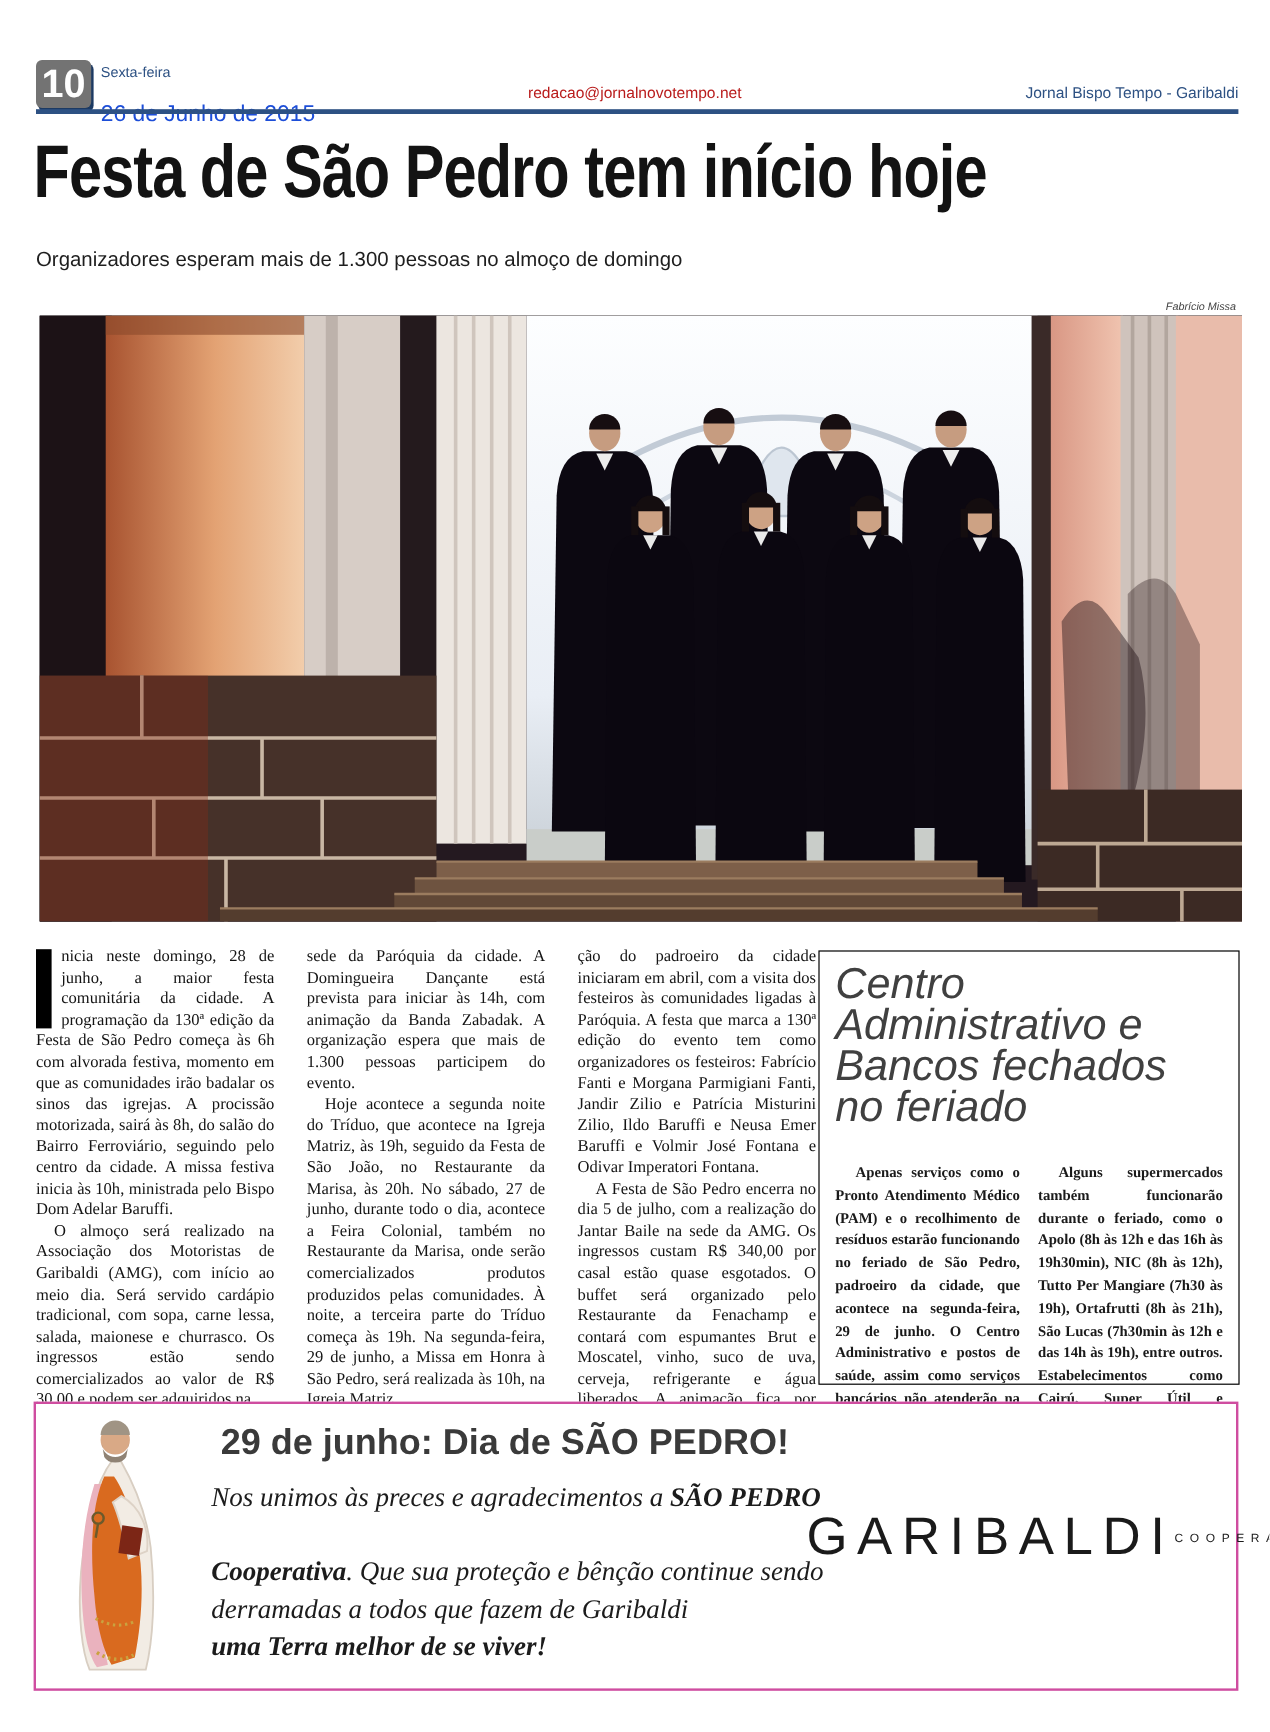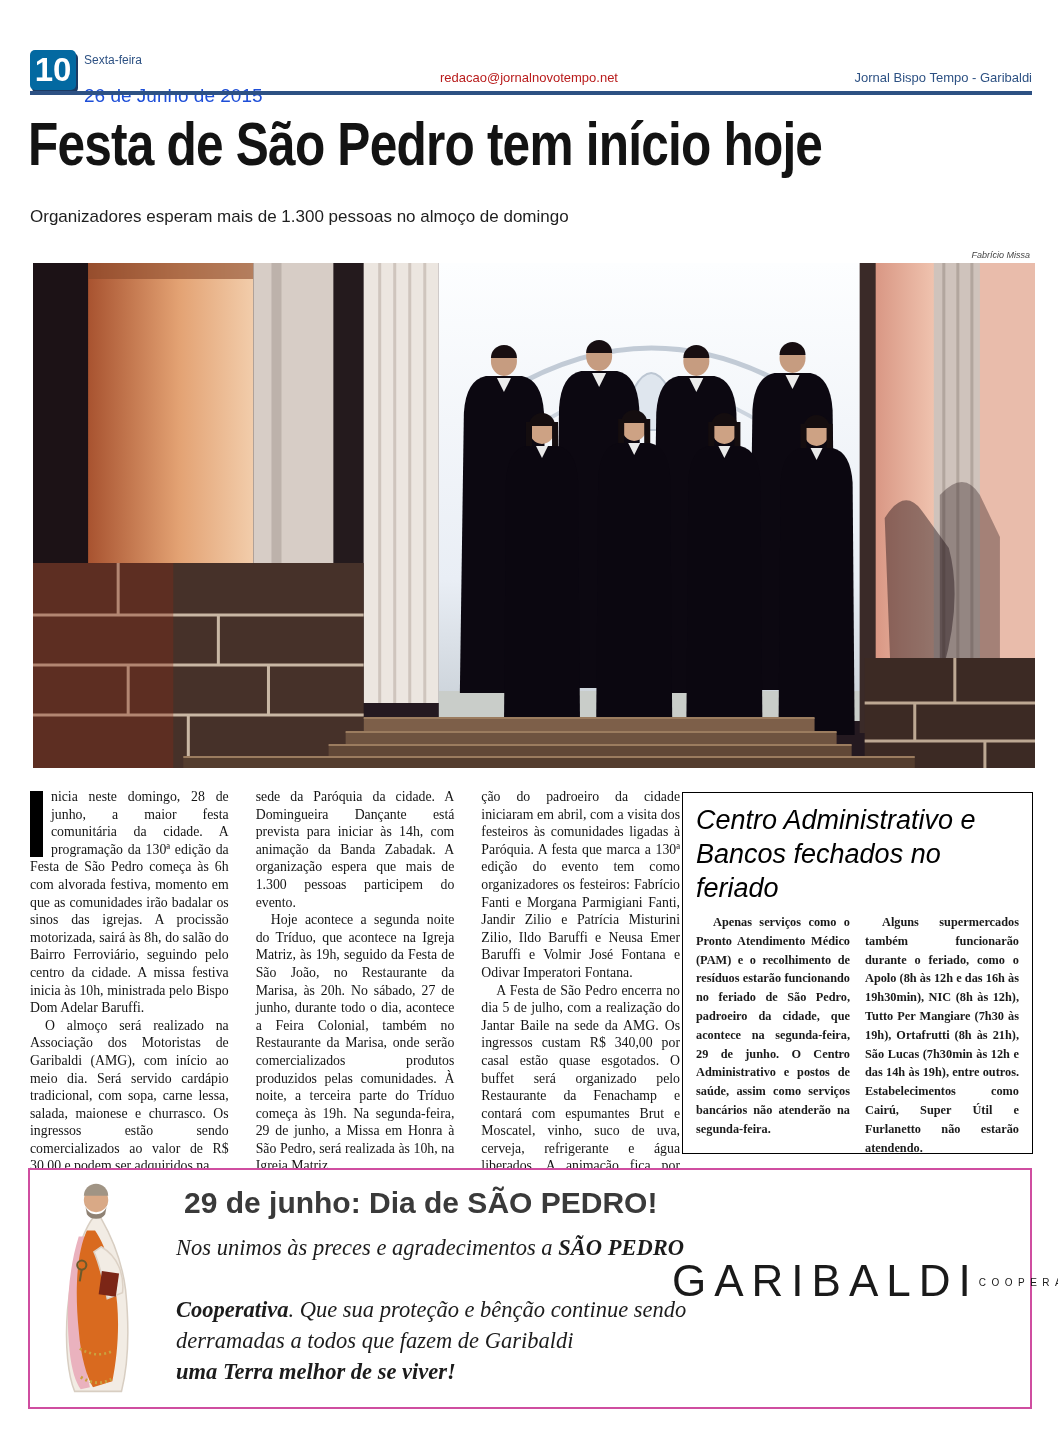--- a/index.html
+++ b/index.html
@@ -1,20 +1,20 @@
 <!DOCTYPE html>
 <html><head>
 <meta charset="utf-8">
 <style>
   html,body{margin:0;padding:0;background:#fff;}
   .page{position:relative;width:1058px;height:1443px;background:#fff;overflow:hidden;
         font-family:"Liberation Sans",sans-serif;color:#111;}
 
   
-  .pagenum-box{position:absolute;left:30px;top:50px;width:46px;height:40px;background:#0369a1;
+  .pagenum-box{position:absolute;left:30px;top:50px;width:46px;height:40px;background:#737373;
         border-radius:5px;box-shadow:2px 3px 0 #1c3a63;color:#fff;font-weight:bold;font-size:33px;
         display:flex;align-items:center;justify-content:center;}
   .weekday{position:absolute;left:84px;top:53px;font-size:12px;color:#2d5183;}
   .hdate{position:absolute;left:84px;top:85px;font-size:19px;color:#1d4ed8;}
   .hemail{position:absolute;left:0;right:0;top:70px;text-align:center;font-size:13px;color:#b91c1c;}
   .hmast{position:absolute;right:26px;top:70px;font-size:13px;color:#2d5183;}
   .hrule{position:absolute;left:30px;right:26px;top:91px;height:4px;background:#2d5183;}
 
   
   .headline{position:absolute;left:28px;top:108px;margin:0;font-size:62px;font-weight:bold;
@@ -31,22 +31,22 @@
         font-family:Liberation Serif, serif;font-size:13.8px;line-height:17.6px;text-align:justify;color:#141414;}
   .col{flex:1;min-width:0;}
   .col p{margin:0;}
   .col p.ind{text-indent:15px;}
   .dropcap{float:left;width:13px;height:66px;background:#000;margin:3px 8px 1px 0;
         color:transparent;overflow:hidden;}
 
   
   .sidebar{position:absolute;left:682px;top:792px;width:351px;height:362px;border:1px solid #000;
         box-sizing:border-box;padding:10px 13px 8px;background:#fff;}
-  .sidebar h2{margin:0 0 8px;font-family:"Liberation Sans",sans-serif;font-style:italic;
-        font-weight:normal;font-size:27px;line-height:34px;color:#000000;}
+  .sidebar h2{margin:0 0 29px;font-family:"Liberation Sans",sans-serif;font-style:italic;
+        font-weight:normal;font-size:36px;line-height:34px;color:#404040;}
   .sb-cols{display:flex;gap:15px;font-family:"Liberation Serif",serif;font-weight:bold;
         font-size:12.3px;line-height:18.8px;text-align:justify;color:#1a1a1a;justify-content:space-between;}
   .sb-cols p{flex:1;margin:0;text-indent:17px;min-width:0;}
 
   
   .ad{position:absolute;left:28px;top:1168px;width:1004px;height:241px;border:2px solid #cf4da0;
         box-sizing:border-box;background:#fff;}
   .saint{position:absolute;left:8px;top:3px;width:112px;height:228px;}
   .ad-title{position:absolute;left:154px;top:16px;margin:0;font-size:30px;font-weight:bold;color:#3a3a3a;}
   .ad-body{position:absolute;left:146px;top:62px;margin:0;font-family:"Liberation Serif",serif;

